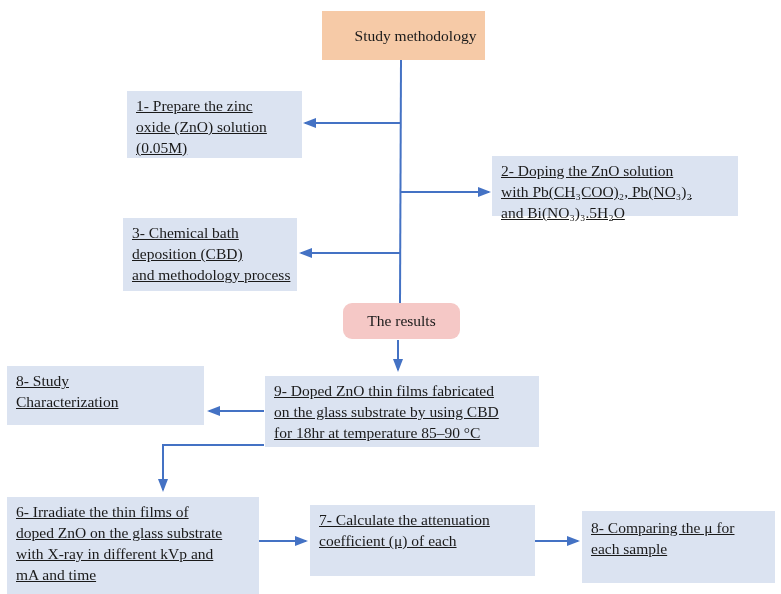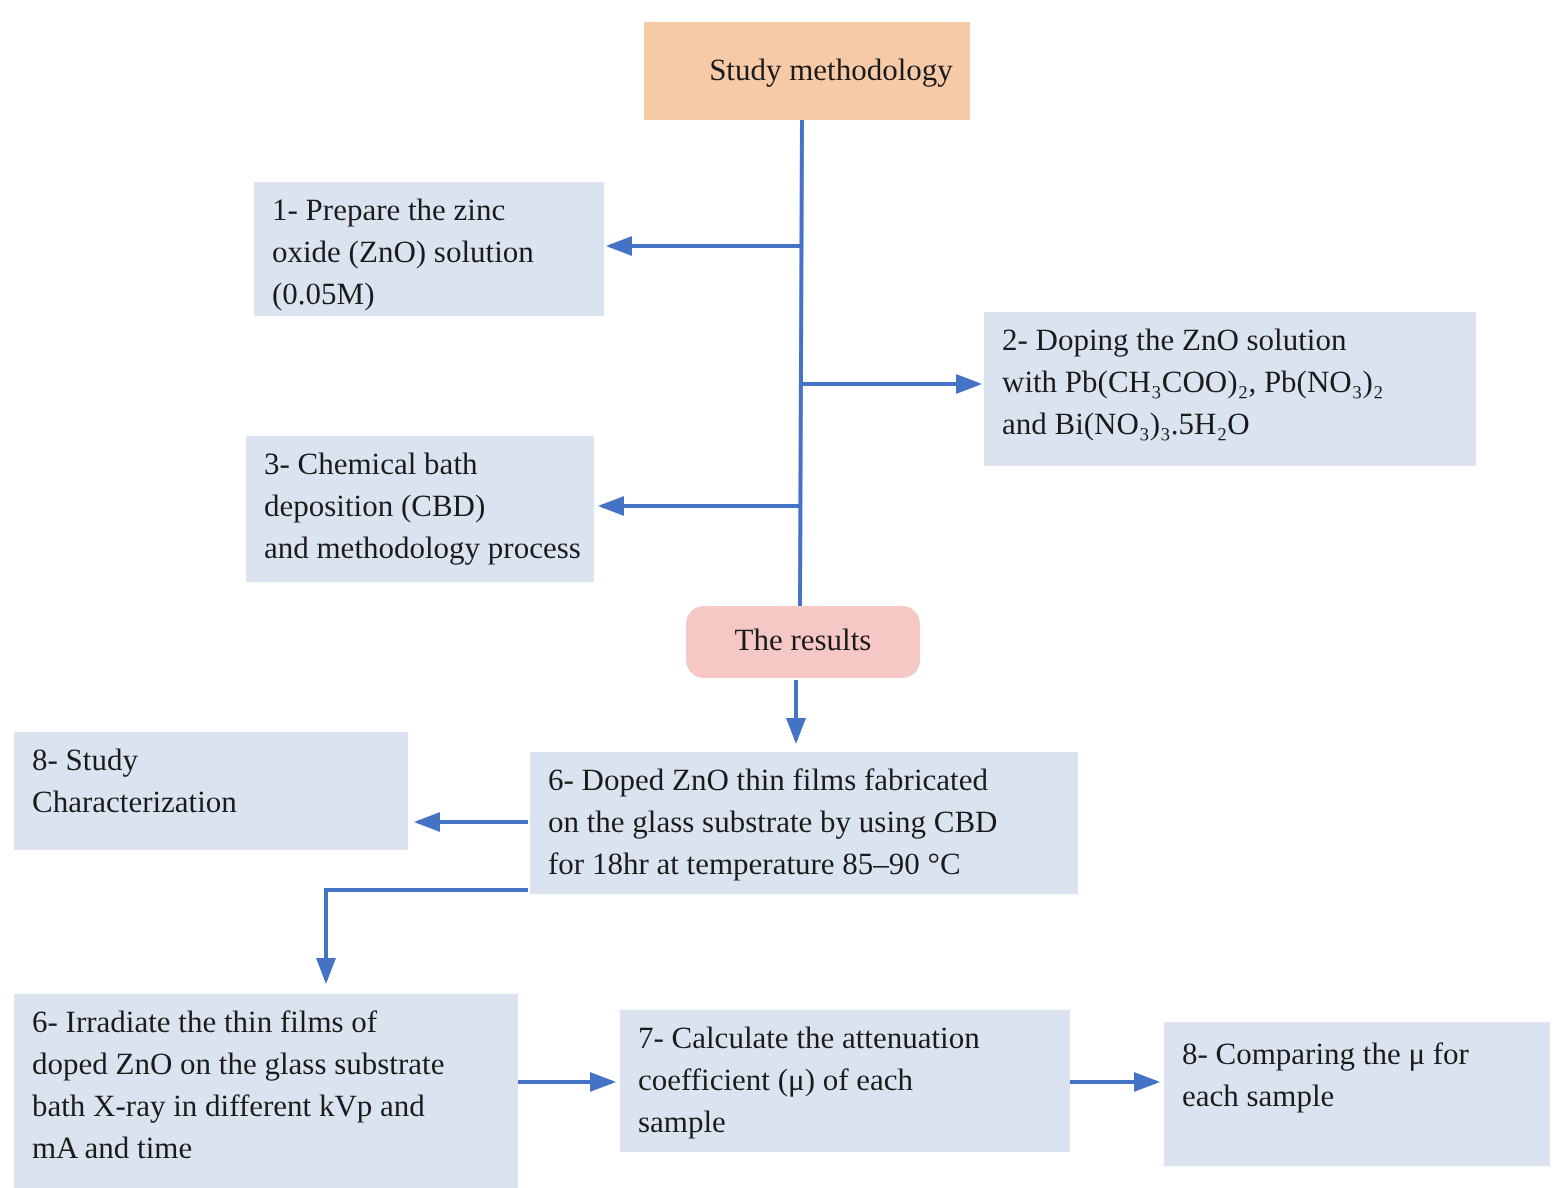--- a/index.html
+++ b/index.html
@@ -19,21 +19,21 @@
     overflow:hidden;
   }
   .arrows{position:absolute;left:0;top:0;z-index:0;}
   .conn{stroke:var(--arrow);stroke-width:2;fill:none;}
   .box{
     position:absolute;z-index:1;
     background:var(--process-bg);
     font-size:15.5px;line-height:21px;
     padding:4px 9px;box-sizing:border-box;
   }
-  .box .ln{white-space:nowrap;}
+  .box .ln{white-space:nowrap;text-decoration:underline;}
   .title-box{
     position:absolute;z-index:1;
     background:var(--title-bg);
     display:flex;align-items:center;justify-content:center;
     font-size:15.5px;box-sizing:border-box;
   }
   .results-box{
     position:absolute;z-index:1;
     background:var(--results-bg);
     border-radius:9px;
@@ -66,58 +66,57 @@
   <div class="title-box" style="left:322px;top:11px;width:163px;height:49px;padding-left:24px;">
     <span>Study methodology</span>
   </div>
 
   <div class="box" style="left:127px;top:91px;width:175px;height:67px;">
     <div class="ln">1- Prepare the zinc</div>
     <div class="ln">oxide (ZnO) solution</div>
     <div class="ln">(0.05M)</div>
   </div>
 
-  <div class="box" style="left:492px;top:156px;width:246px;height:77px;">
+  <div class="box" style="left:492px;top:156px;width:246px;height:60px;">
     <div class="ln">2- Doping the ZnO solution</div>
     <div class="ln">with Pb(CH₃COO)₂, Pb(NO₃)₂</div>
     <div class="ln">and Bi(NO₃)₃.5H₂O</div>
   </div>
 
   <div class="box" style="left:123px;top:218px;width:174px;height:73px;">
     <div class="ln">3- Chemical bath</div>
     <div class="ln">deposition (CBD)</div>
     <div class="ln">and methodology process</div>
   </div>
 
   <div class="results-box" style="left:343px;top:303px;width:117px;height:36px;">
     <span>The results</span>
   </div>
 
   <div class="box" style="left:265px;top:376px;width:274px;height:71px;">
-    <div class="ln">6- Doped ZnO thin films fabricated</div>
+    <div class="ln">9- Doped ZnO thin films fabricated</div>
     <div class="ln">on the glass substrate by using CBD</div>
     <div class="ln">for 18hr at temperature 85–90 °C</div>
   </div>
 
   <div class="box" style="left:7px;top:366px;width:197px;height:59px;">
     <div class="ln">8- Study</div>
     <div class="ln">Characterization</div>
   </div>
 
   <div class="box" style="left:7px;top:497px;width:252px;height:112px;">
     <div class="ln">6- Irradiate the thin films of</div>
     <div class="ln">doped ZnO on the glass substrate</div>
-    <div class="ln">bath X-ray in different kVp and</div>
+    <div class="ln">with X-ray in different kVp and</div>
     <div class="ln">mA and time</div>
   </div>
 
   <div class="box" style="left:310px;top:505px;width:225px;height:71px;">
     <div class="ln">7- Calculate the attenuation</div>
     <div class="ln">coefficient (μ) of each</div>
-    <div class="ln">sample</div>
   </div>
 
   <div class="box" style="left:582px;top:511px;width:193px;height:72px;padding-top:6px;">
     <div class="ln">8- Comparing the μ for</div>
     <div class="ln">each sample</div>
   </div>
 
 </div>
 
 </body></html>

